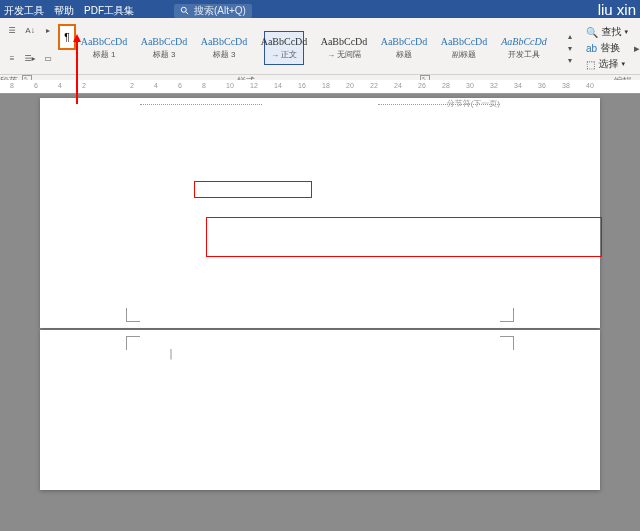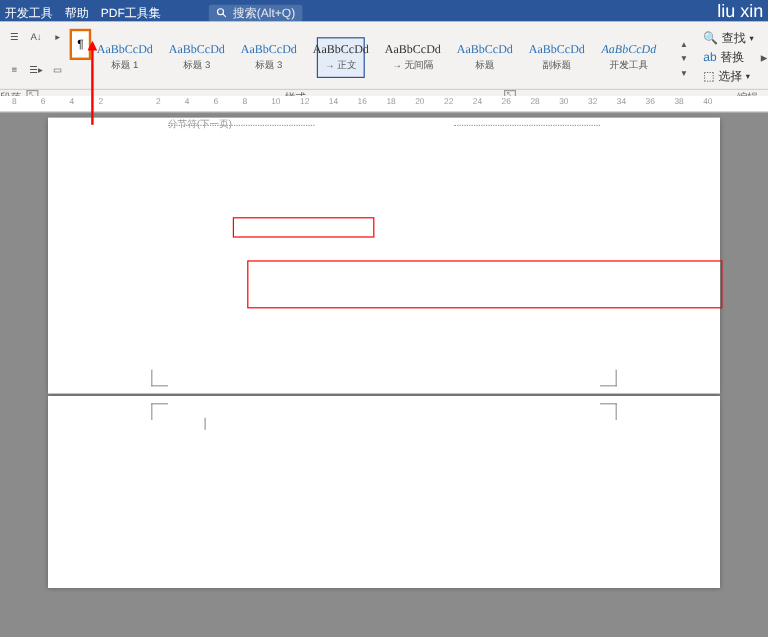--- a/index.html
+++ b/index.html
@@ -41,21 +41,21 @@
   
   .ruler { height:14px; background:#fff; border-bottom:1px solid #999; display:flex; font-size:7px; color:#999; position:relative; overflow:hidden;}
   .ruler-tick { position:absolute; top:2px; }
   
   .page { background:#fff; margin:2px auto; width:560px; position:relative; box-shadow:0 1px 4px rgba(0,0,0,.3);}
   .page1 { height:230px; padding:0 100px 14px 100px; }
   .page2 { height:160px; padding:18px 100px;}
   
   .body-text { font-size:10px; line-height:15px; color:#222; text-align:justify; font-family:"SimSun"; word-break:break-all;}
   
-  .section-break { font-size:8px; color:#999; text-align:left; position:relative; margin:4px 0;}
+  .section-break { font-size:8px; color:#999; text-align:right; position:relative; margin:4px 0;}
   .section-break::before, .section-break::after { content:""; position:absolute; top:50%; width:34%; border-top:1px dotted #999;}
   .section-break::before { left:0;} .section-break::after { right:0;}
   
   .red-arrow { position:absolute; left:76px; top:36px; width:2px; height:68px; background:#ff0000; z-index:50;}
   .red-arrow::before { content:""; position:absolute; top:-6px; left:-3px; border:4px solid transparent; border-bottom:8px solid #ff0000;}
   .red-box { position:absolute; border:1.5px solid #ff0000; pointer-events:none;}
   .red-box-1 { left:166px; top:119px; width:396px; height:40px;}
   .red-box-2 { left:154px; top:83px; width:118px; height:17px;}
   
   .corner-mark { position:absolute; width:14px; height:14px; border:1px solid #999; border-width:0;}

